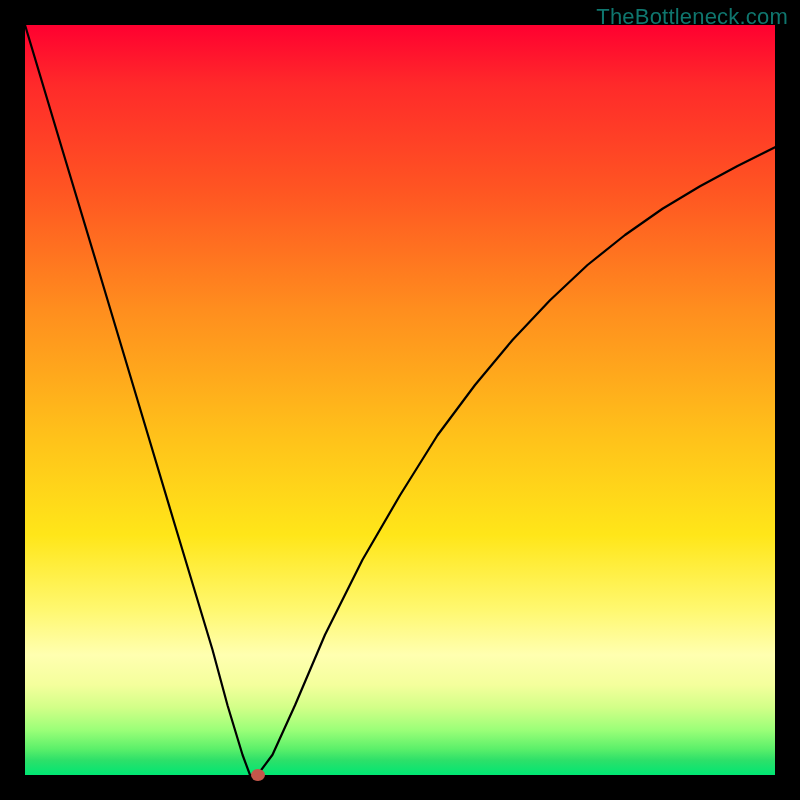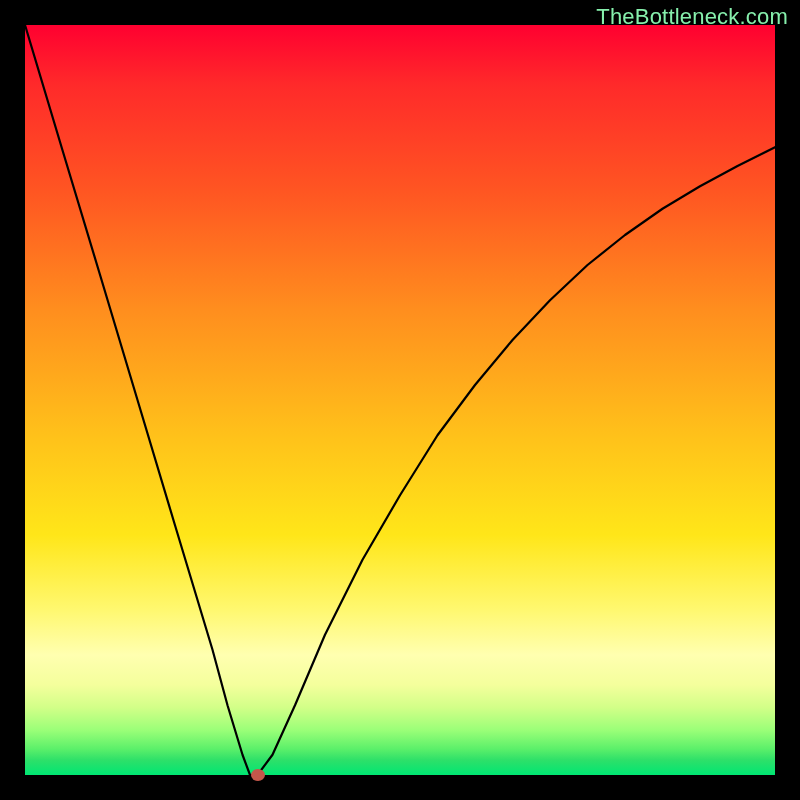--- a/index.html
+++ b/index.html
@@ -30,21 +30,21 @@
       #9bff78 94%,
       #5cf06a 96.5%,
       #2ee069 98%,
       #00e673 100%
     );
   }
   .watermark {
     position: absolute;
     top: 4px;
     right: 12px;
-    color: #86efac;
+    color: #0f766e;
     font-size: 22px;
     font-weight: 400;
     letter-spacing: 0.2px;
   }
   svg.curve {
     position: absolute;
     left: 0; top: 0;
     width: 750px; height: 750px;
   }
   .marker {

